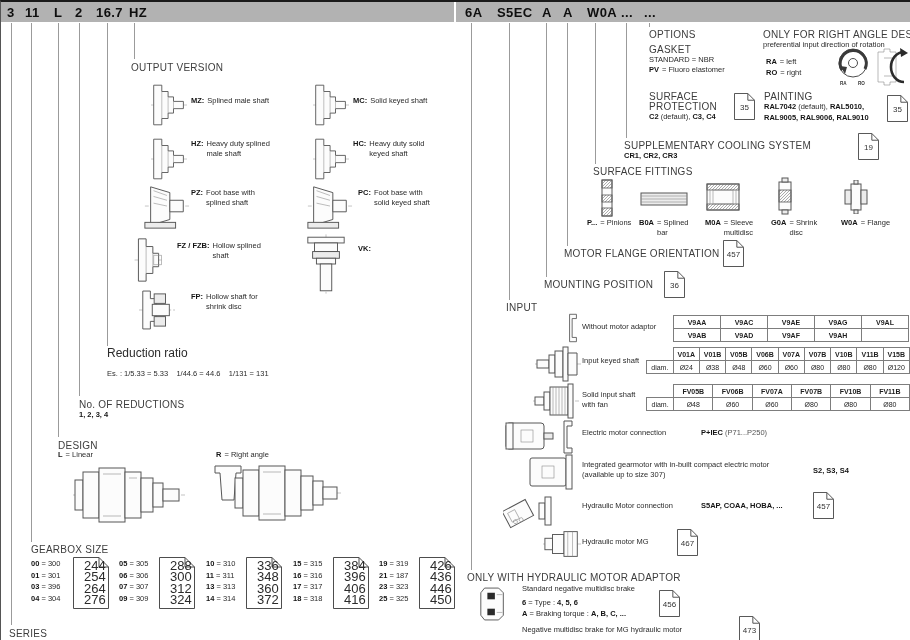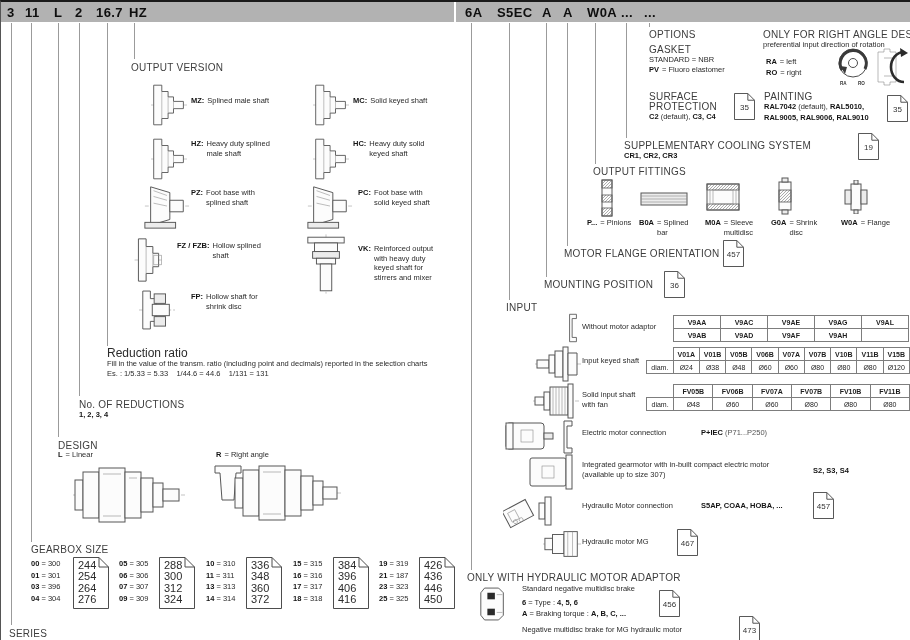--- a/index.html
+++ b/index.html
@@ -16,21 +16,21 @@
   .pair{position:absolute;display:flex;gap:3px;align-items:flex-start;font-size:7.5px;color:#2b2b2b;line-height:9.5px}
   .pair .b{white-space:nowrap}
   .pair .desc{white-space:normal}
   .icon{position:absolute}
   .badge{position:absolute;width:21px;height:27px}
   .badge svg{position:absolute;left:0;top:0;width:100%;height:100%}
   .badge span{position:relative;display:flex;width:100%;height:100%;align-items:center;justify-content:center;
               font-size:8px;color:#333;padding-top:2px;box-sizing:border-box}
   .gbadge{position:absolute;width:36px;height:52px}
   .gbadge svg{position:absolute;left:0;top:0;width:100%;height:100%}
-  .gbadge .nums{position:relative;padding:3px 0 0 5px;display:flex;flex-direction:column;font-size:11px;color:#2b2b2b;line-height:11.4px}
+  .gbadge .nums{position:relative;padding:3px 0 0 11px;display:flex;flex-direction:column;font-size:13px;color:#2b2b2b;line-height:11.4px}
   .gsgroup{position:absolute;font-size:7.5px;color:#2b2b2b;line-height:11.5px}
   .gsgroup div{white-space:nowrap}
   .tbl{position:absolute;border-collapse:collapse;table-layout:fixed;background:#fff}
   .tbl td{border:1px solid #7d7d7d;font-size:7px;font-weight:bold;color:#1d1d1d;text-align:center;height:12px;padding:0;overflow:hidden}
   .tbl td.n{font-weight:normal}
   .tbl td.x{border:none}
   svg .o{fill:#fcfcfc;stroke:#565656;stroke-width:1}
   svg .o2{fill:#ececec;stroke:#565656;stroke-width:1}
   svg .dl{stroke:#9a9a9a;stroke-width:.6;stroke-dasharray:4 2}
   svg .thin{stroke:#8b8b8b;stroke-width:.6;fill:none}
@@ -286,33 +286,31 @@
     </svg>
   <div class="pair" style="left:176px;top:239px">
     <span class="b">FZ / FZB:</span>
       <span class="desc" style="width:60px">Hollow splined shaft</span>
   </div>
   <svg class="icon" style="left:303px;top:230px;width:44px;height:64px">
       <use href="#sym-vk"></use>
     </svg>
   <div class="pair" style="left:357px;top:242px">
     <span class="b">VK:</span>
-      <span class="desc" style="width:72px">Reinforced output with heavy duty keyed shaft for stirrers and mixer</span>
   </div>
 
   <svg class="icon" style="left:138px;top:284px;width:36px;height:48px">
       <use href="#sym-fp"></use>
     </svg>
   <div class="pair" style="left:190px;top:290px">
     <span class="b">FP:</span>
       <span class="desc" style="width:54px">Hollow shaft for shrink disc</span>
   </div>
 
   <div class="t" style="left:106px;top:347px;font-size:12px">Reduction ratio</div>
-  <div class="t" style="left:106px;top:357px">Fill in the value of the transm. ratio (including point and decimals) reported in the selection charts</div>
   <div class="t pre" style="left:106px;top:367px">Es. : 1/5.33 = 5.33    1/44.6 = 44.6    1/131 = 131</div>
 
   <div class="sec" style="left:78px;top:397px">No. OF REDUCTIONS</div>
   <div class="t b" style="left:78px;top:408px">1, 2, 3, 4</div>
 
   <div class="sec" style="left:57px;top:438px">DESIGN</div>
   <div class="pair" style="left:57px;top:448px">
     <span class="b">L</span>
       <span>= Linear</span>
   </div>
@@ -480,21 +478,21 @@
 
   <div class="sec" style="left:623px;top:138px">SUPPLEMENTARY COOLING SYSTEM</div>
   <div class="t b" style="left:623px;top:149px">CR1, CR2, CR3</div>
   <div class="badge" style="left:857px;top:131px">
     <svg viewBox="0 0 22 28" preserveAspectRatio="none">
         <use href="#sym-page"></use>
       </svg>
       <span>19</span>
   </div>
 
-  <div class="sec" style="left:592px;top:164px">OUTPUT FITTINGS</div>
+  <div class="sec" style="left:592px;top:164px">SURFACE FITTINGS</div>
   <svg class="icon" style="left:598px;top:176px;width:16px;height:40px">
       <use href="#sym-fit-pin"></use>
     </svg>
   <svg class="icon" style="left:638px;top:188px;width:50px;height:18px">
       <use href="#sym-fit-bar"></use>
     </svg>
   <svg class="icon" style="left:704px;top:180px;width:36px;height:30px">
       <use href="#sym-fit-sleeve"></use>
     </svg>
   <svg class="icon" style="left:773px;top:174px;width:22px;height:40px">

